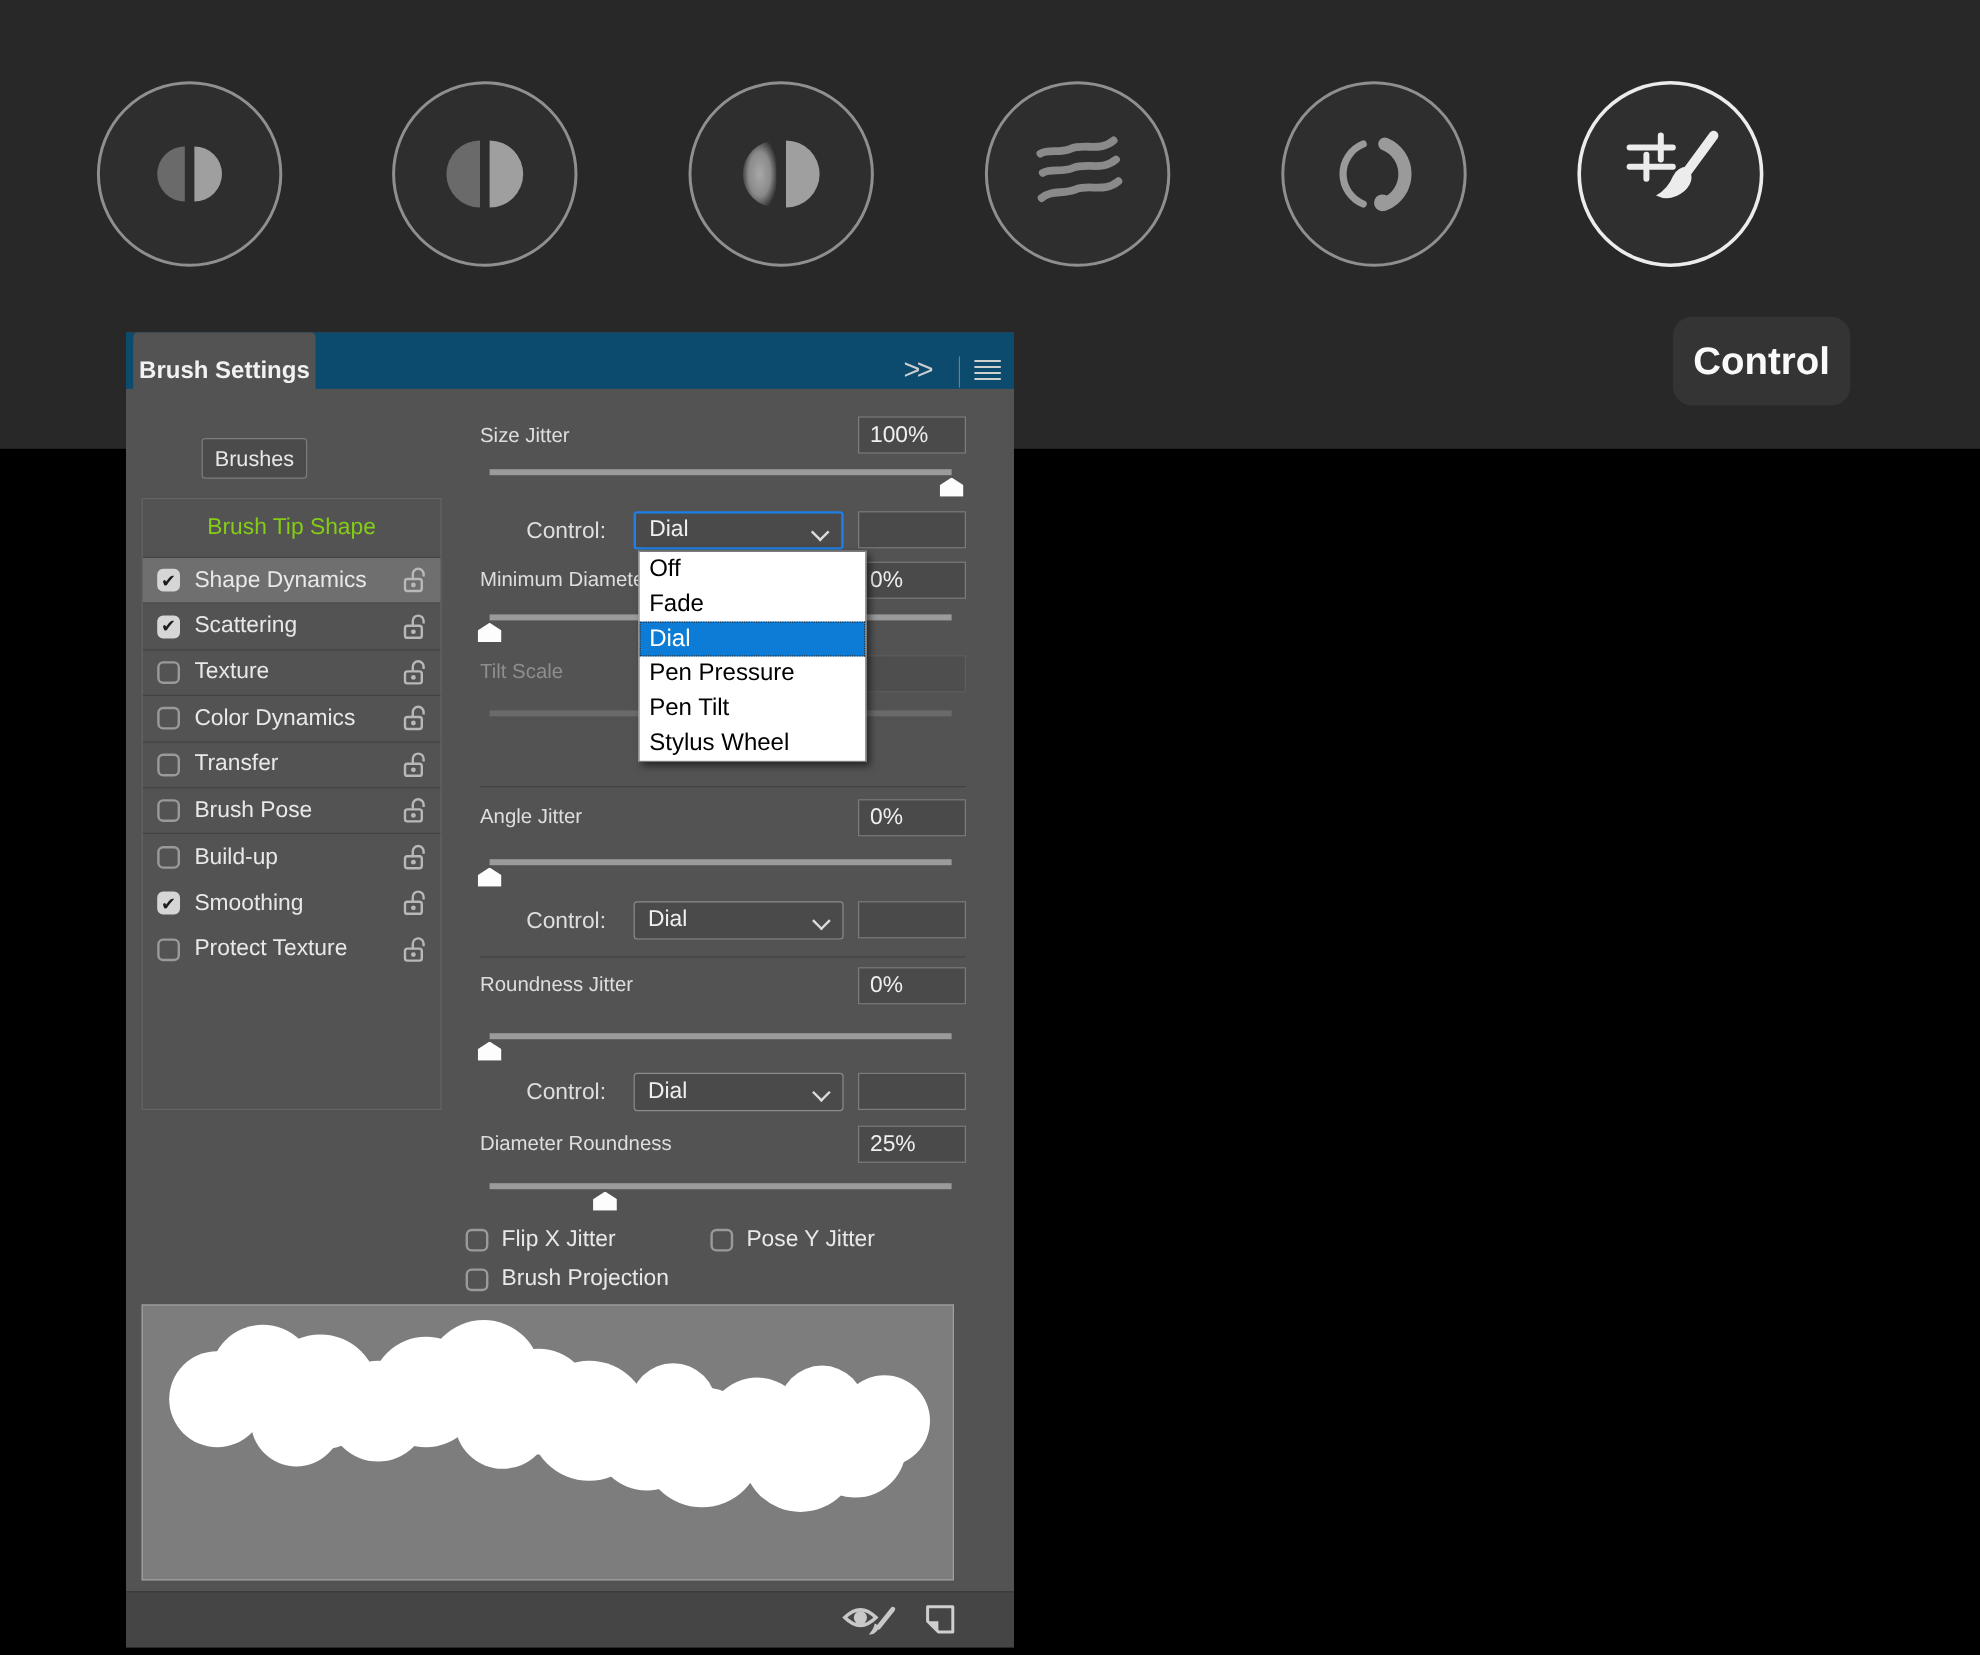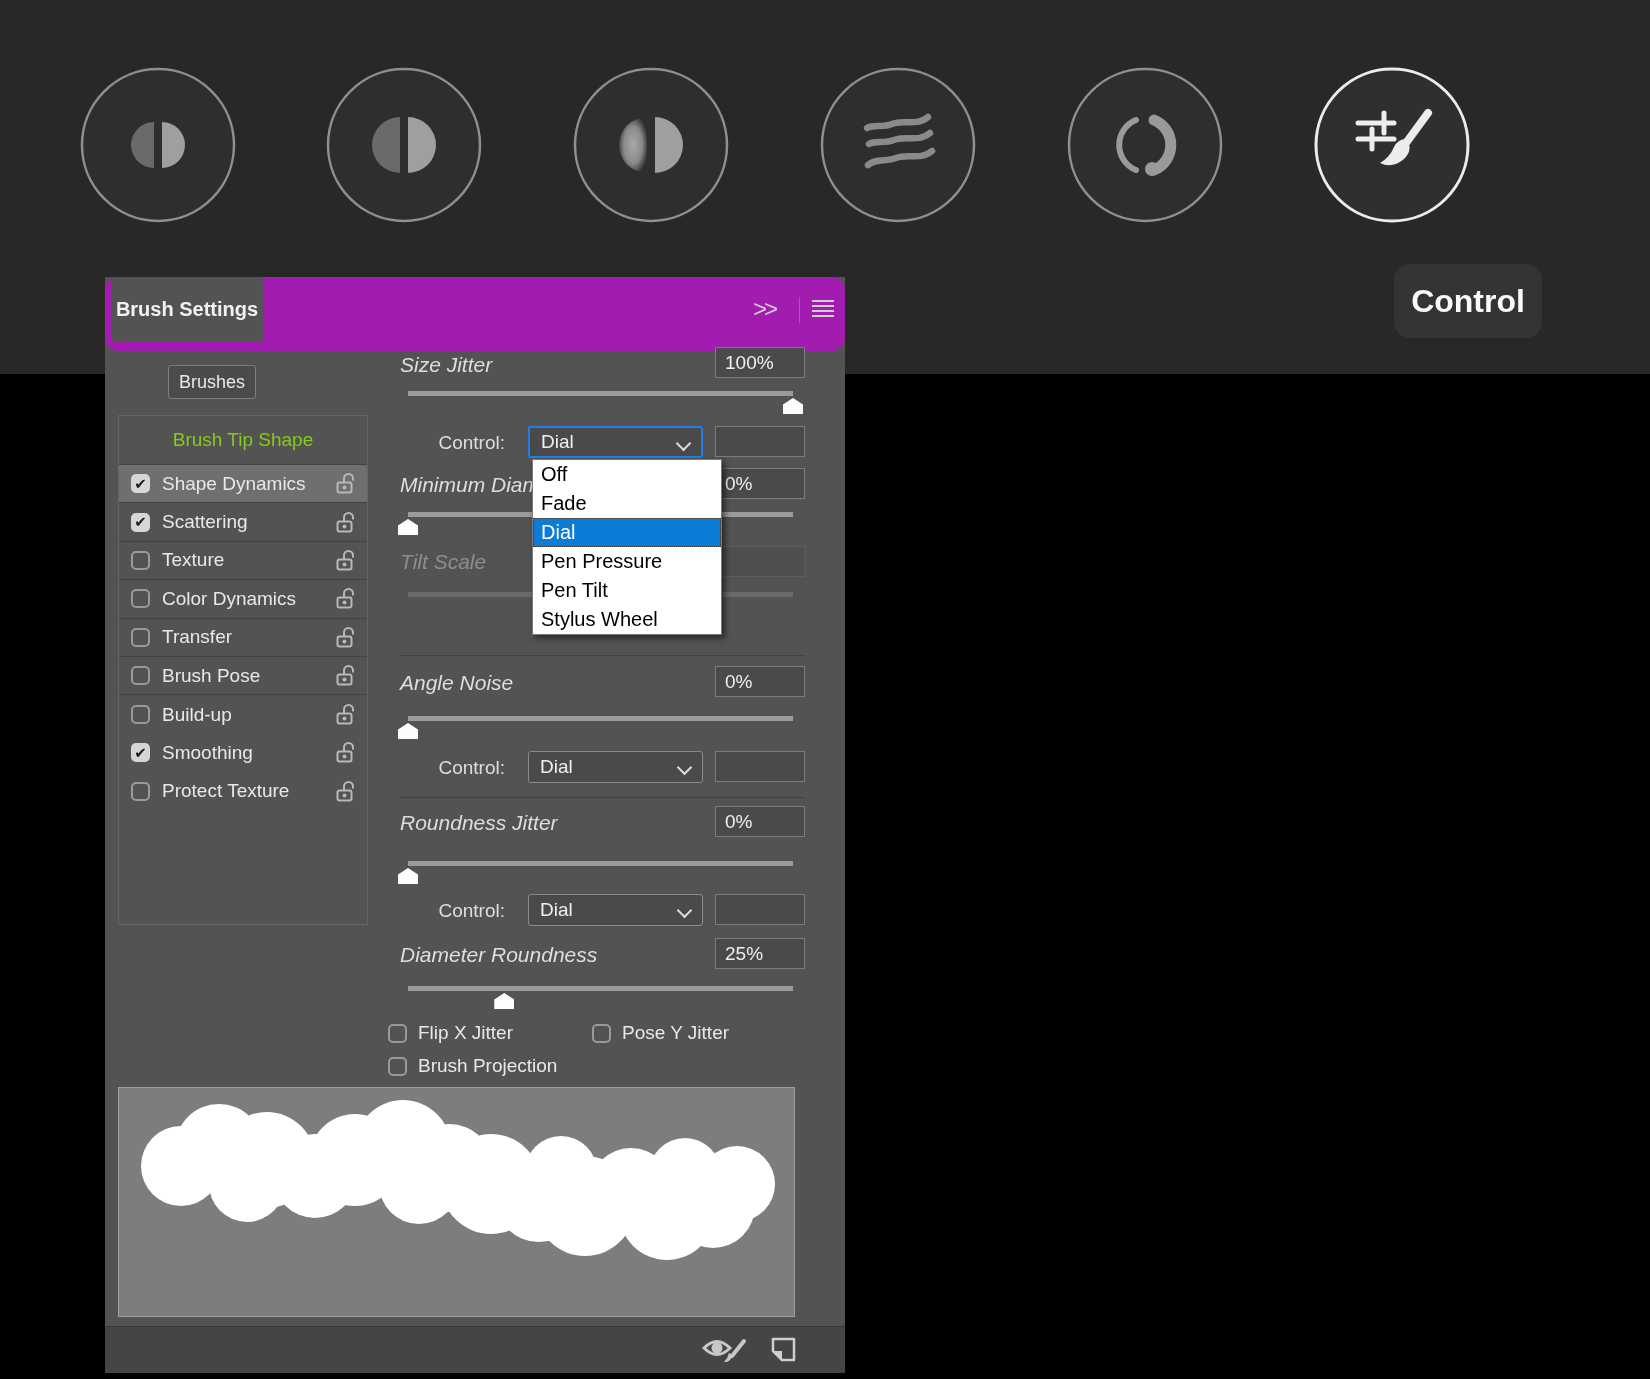--- a/index.html
+++ b/index.html
@@ -4,21 +4,21 @@
 <style>
   html,body{margin:0;padding:0;background:#000;}
   body{font-family:"Liberation Sans","DejaVu Sans",sans-serif;-webkit-font-smoothing:antialiased;}
   #stage{position:relative;width:1650px;height:1379px;background:#000;overflow:hidden;}
   .band{position:absolute;left:0;top:0;width:1650px;height:374px;background:#282828;}
   .circle{position:absolute;top:66px;width:158px;height:158px;}
   .tooltip{position:absolute;left:1394px;top:264px;width:148px;height:74px;background:#343434;border-radius:16px;
            display:flex;align-items:center;justify-content:center;color:#fafafa;font-size:32px;font-weight:600;}
   
   .panel{position:absolute;left:105px;top:277px;width:740px;height:1095px;background:#535353;}
-  .hdr{position:absolute;left:0;top:0;width:740px;height:74px;background:#a21caf;border-radius:13px;}
+  .hdr{position:absolute;left:0;top:0;width:740px;height:47px;background:#0c4a6e;}
   .tab{position:absolute;left:6px;top:0;width:152px;height:65px;background:#535353;border-radius:4px 4px 0 0;
        display:flex;align-items:center;justify-content:center;color:#f2f2f2;font-size:20px;font-weight:bold;}
   .hdr-collapse{position:absolute;left:648px;top:18px;color:#cfcfcf;font-size:24px;letter-spacing:-3px;cursor:default;}
   .hdr-div{position:absolute;left:694px;top:20px;width:1px;height:26px;background:#7a7a7a;}
   .hdr-menu{position:absolute;left:707px;top:23px;width:22px;height:18px;
             background:linear-gradient(#cfcfcf 0 2px,transparent 2px 5px,#cfcfcf 5px 7px,transparent 7px 10px,#cfcfcf 10px 12px,transparent 12px 15px,#cfcfcf 15px 17px,transparent 17px);}
   .btn-brushes{position:absolute;left:63px;top:88px;width:86px;height:32px;background:#4b4b4b;border:1px solid #7d7d7d;
                border-radius:3px;color:#e8e8e8;font-size:18px;display:flex;align-items:center;justify-content:center;}
   
   .list{position:absolute;left:13px;top:138px;width:250px;height:510px;border:1px solid #646464;box-sizing:border-box;background:#535353;}
@@ -26,21 +26,21 @@
   .lrow{position:relative;height:38.4px;display:flex;align-items:center;box-sizing:border-box;}
   .lrow.div{border-bottom:1px solid #424242;}
   .lrow.sel{background:#6f6f6f;}
   .cb{width:19px;height:19px;border:2px solid #9a9a9a;border-radius:5px;box-sizing:border-box;flex:none;}
   .cb.checked{background:#d6d6d6;border-color:#d6d6d6;display:flex;align-items:center;justify-content:center;
               color:#1c1c1c;font-size:15px;font-weight:bold;}
   .lrow .cb{margin-left:12px;}
   .lrow .lbl{margin-left:12px;color:#e8e8e8;font-size:19px;flex:1 1 auto;white-space:nowrap;}
   .lock{flex:none;margin-right:11px;}
   
-  .rlabel{position:absolute;left:295px;color:#dedede;font-size:21px;white-space:nowrap;font-style:italic;}
+  .rlabel{position:absolute;left:295px;color:#dedede;font-size:17px;white-space:nowrap;}
   .rlabel.dis{color:#8e8e8e;}
   .vbox{position:absolute;left:610px;width:90px;height:31px;background:#4a4a4a;border:1px solid #7c7c7c;box-sizing:border-box;
         color:#efefef;font-size:19px;line-height:29px;padding-left:9px;}
   .vbox.dis{border-color:#5e5e5e;background:#4e4e4e;}
   .track{position:absolute;left:303px;width:385px;height:5px;background:#9b9b9b;}
   .track.dis{background:#6a6a6a;}
   .thumb{position:absolute;width:20px;height:16px;background:#fdfdfd;
          clip-path:polygon(50% 0,100% 40%,100% 100%,0 100%,0 40%);filter:drop-shadow(0 1px 1px rgba(0,0,0,.4));}
   .ctl-label{position:absolute;width:105px;text-align:right;color:#dedede;font-size:19px;}
   .select{position:absolute;left:423px;width:175px;height:32px;background:#4a4a4a;border:1px solid #8b8b8b;border-radius:3px;
@@ -246,21 +246,21 @@
     <div class="vbox" style="top:191px">0%</div>
     <div class="track" style="top:235px"></div>
     <div class="thumb" style="top: 242px; left: 293px;"></div>
 
     <div class="rlabel dis" style="top:273px">Tilt Scale</div>
     <div class="vbox dis" style="top:269px"></div>
     <div class="track dis" style="top:315px"></div>
 
     <div class="rule" style="top:378px"></div>
 
-    <div class="rlabel" style="top:394px">Angle Noise</div>
+    <div class="rlabel" style="top:394px">Angle Jitter</div>
     <div class="vbox" style="top:389px">0%</div>
     <div class="track" style="top:439px"></div>
     <div class="thumb" style="top: 446px; left: 293px;"></div>
 
     <div class="ctl-label" style="left:295px;top:480px">Control:</div>
     <div class="select" style="top:474px">
       <span>Dial</span>
       <span class="chev"></span>
     </div>
     <div class="vbox" style="top:474px"></div>

